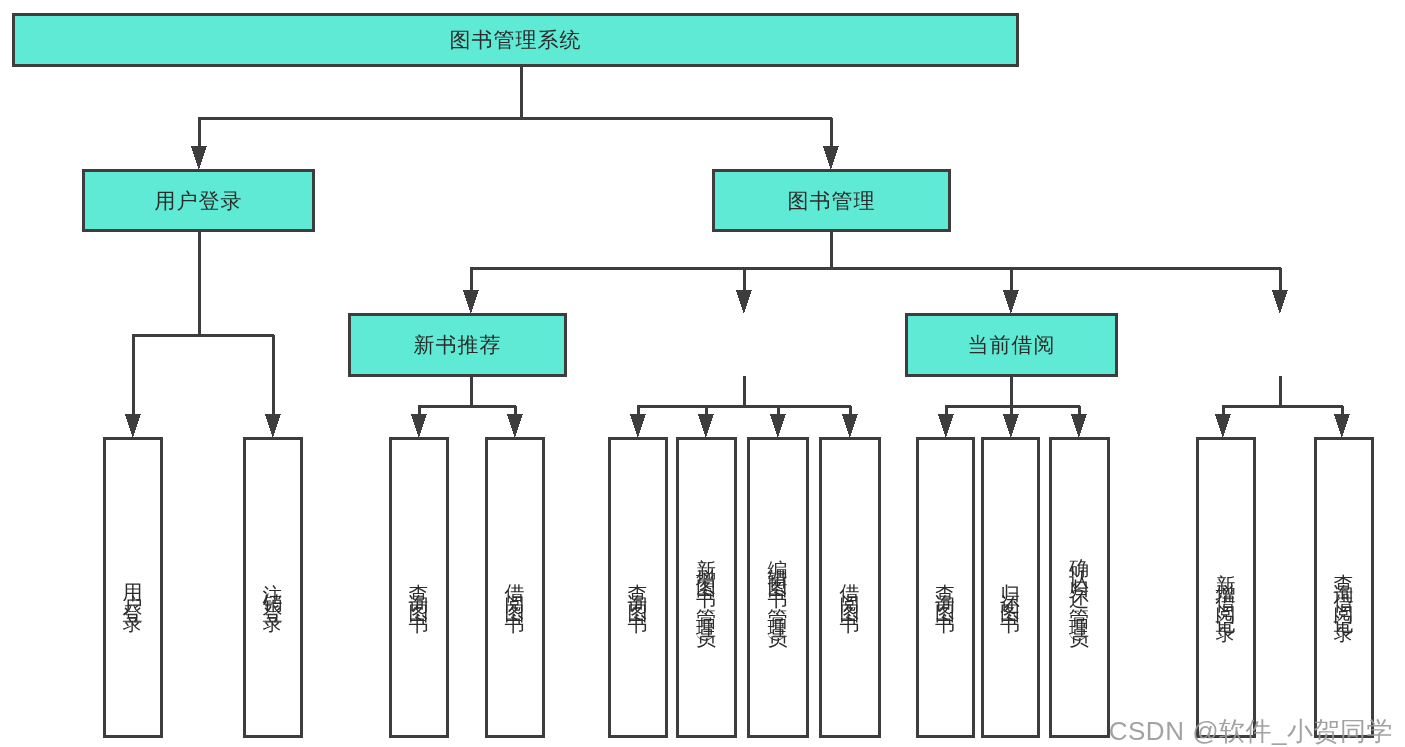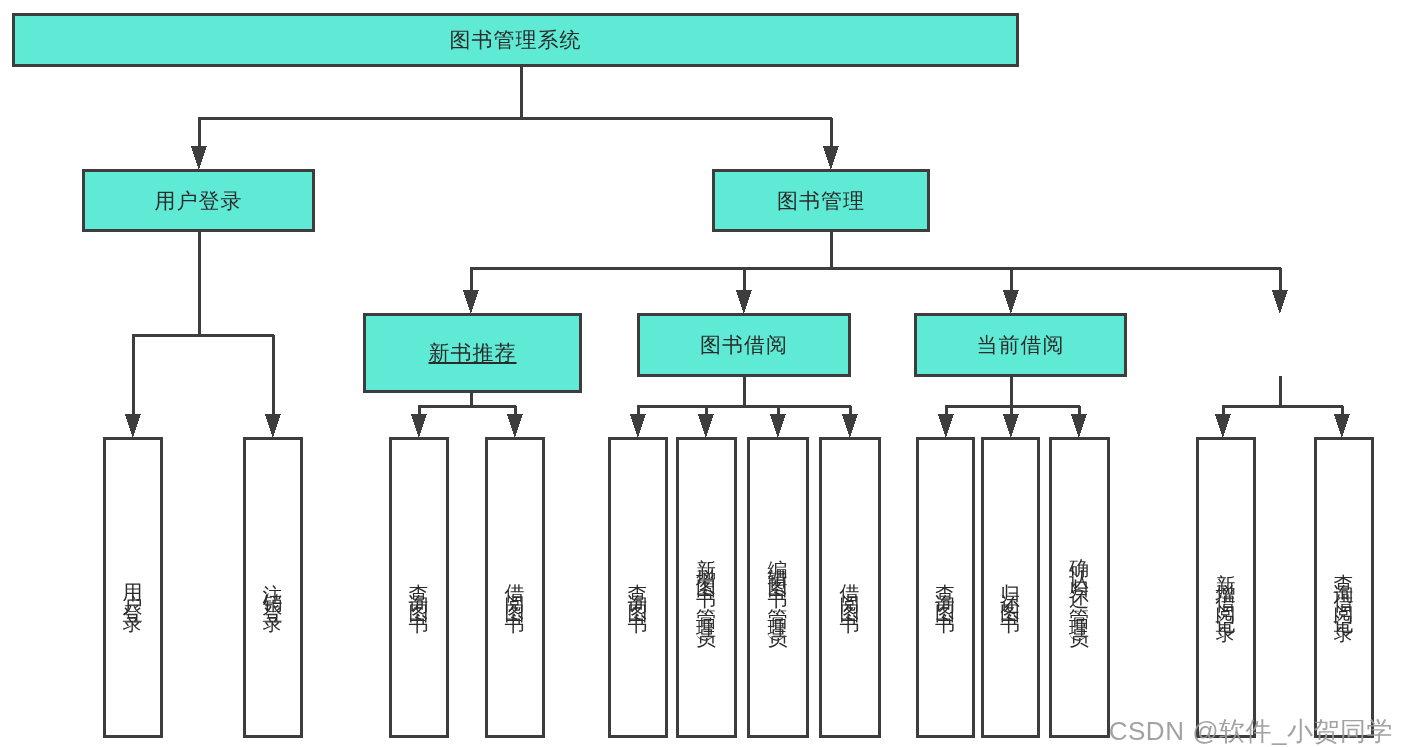--- a/index.html
+++ b/index.html
@@ -135,25 +135,24 @@
     <line x1="1222" y1="406" x2="1343" y2="406"></line>
     <line x1="1223" y1="406" x2="1223" y2="418"></line>
     <line x1="1342" y1="406" x2="1342" y2="418"></line>
     <polygon points="1215,414 1231,414 1223,438"></polygon>
     <polygon points="1334,414 1350,414 1342,438"></polygon>
   </svg>
 
   <div class="hbox" style="left:12px; top:13px; width:1007px; height:54px;">图书管理系统</div>
 
   <div class="hbox" style="left:82px; top:169px; width:233px; height:63px;">用户登录</div>
-  <div class="hbox" style="left:712px; top:169px; width:218px; height:63px;">图书管理</div>
+  <div class="hbox" style="left:712px; top:169px; width:239px; height:63px;">图书管理</div>
 
-  <div class="hbox" style="left:363px; top:313px; width:219px; height:80px;text-decoration:underline;">新书推荐</div>
-  <div class="hbox" style="left:637px; top:313px; width:214px; height:64px;">图书借阅</div>
-  <div class="hbox" style="left:905px; top:313px; width:213px; height:64px;margin-left:9px;">当前借阅</div>
+  <div class="hbox" style="left:348px; top:313px; width:219px; height:64px;">新书推荐</div>
+  <div class="hbox" style="left:905px; top:313px; width:213px; height:64px;">当前借阅</div>
 
   <div class="vbox" style="left:103px; width:60px;">用户登录</div>
   <div class="vbox" style="left:243px; width:60px;">注销登录</div>
 
   <div class="vbox" style="left:389px; width:60px;">查询图书</div>
   <div class="vbox" style="left:485px; width:60px;">借阅图书</div>
 
   <div class="vbox" style="left:608px; width:60px;">查询图书</div>
   <div class="vbox" style="left:676px; width:61px;">新增图书（管理员）</div>
   <div class="vbox" style="left:747px; width:62px;">编辑图书（管理员）</div>

